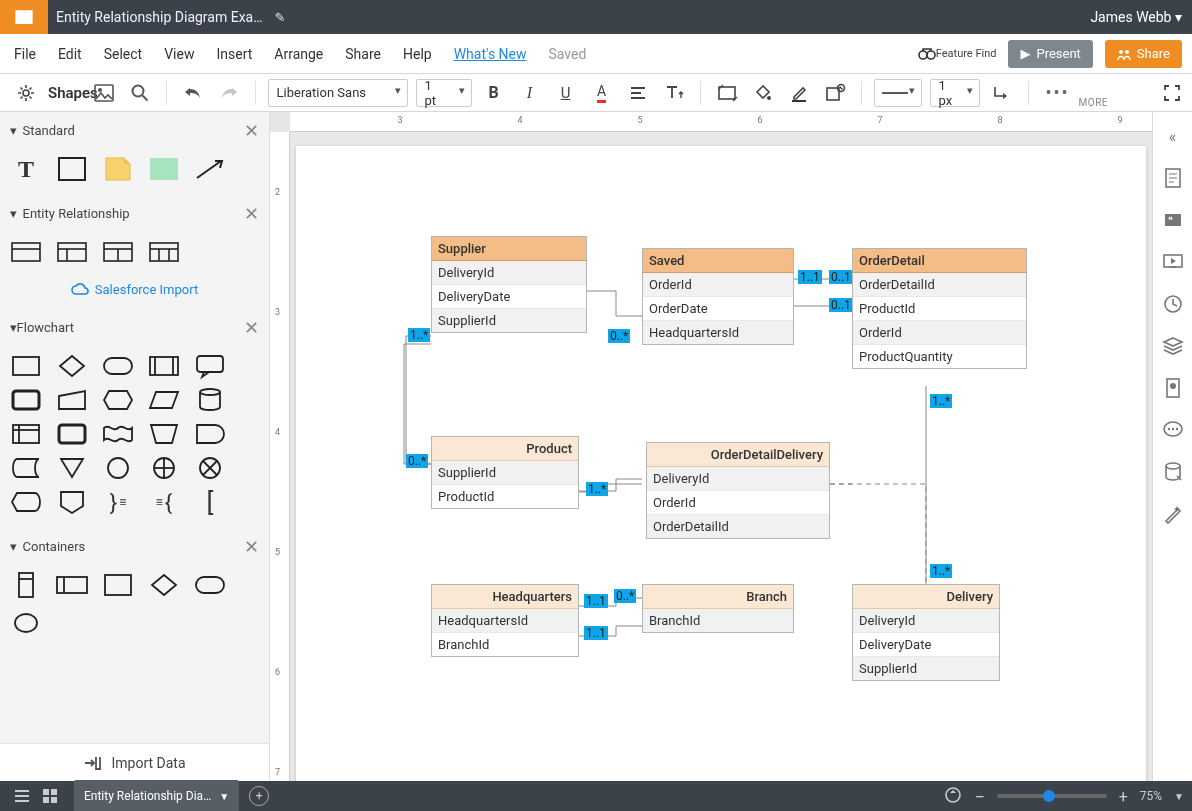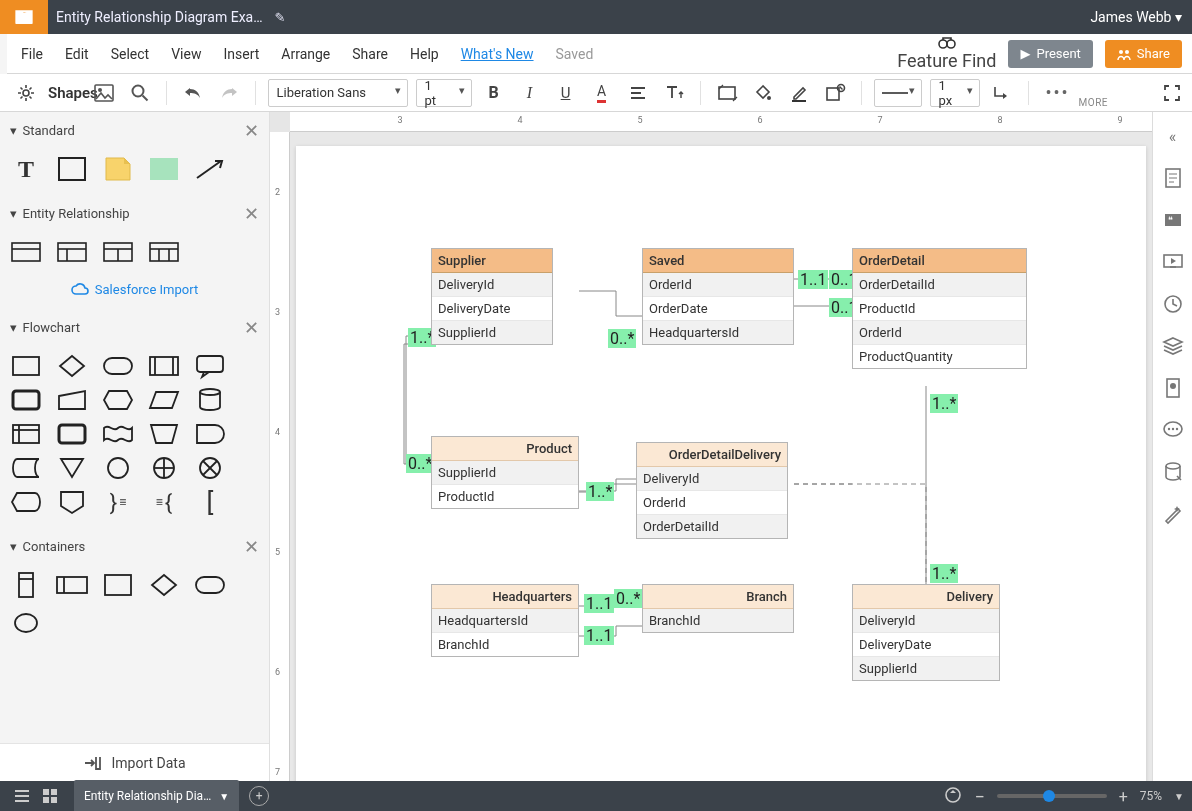--- a/index.html
+++ b/index.html
@@ -3,28 +3,28 @@
 <meta charset="utf-8">
 <style>
 * { box-sizing: border-box; margin: 0; padding: 0; font-family: -apple-system, BlinkMacSystemFont, "Segoe UI", Roboto, Helvetica, Arial, sans-serif; }
 body { background:#f5f5f5; width:1192px; height:811px; overflow:hidden; color:#333; }
 .titlebar { background:#3b424a; color:#fff; height:34px; display:flex; align-items:center; }
 .logo { width:48px; height:34px; background:#ef8d22; display:flex; align-items:center; justify-content:center; }
 .doc-title { margin-left:8px; font-size:14px; color:#eef; display:flex; align-items:center; gap:12px;}
 .doc-title .pencil { font-size:13px; opacity:.9; }
 .user { margin-left:auto; margin-right:10px; font-size:14px; color:#fff; }
 
-.menubar { background:#fff; height:40px; border-bottom:1px solid #d7d7d7; display:flex; align-items:center; padding-left:14px; font-size:14px; color:#333; gap:22px;margin-left:7px;}
+.menubar { background:#fff; height:40px; border-bottom:1px solid #d7d7d7; display:flex; align-items:center; padding-left:14px; font-size:14px; color:#333; gap:22px;}
 .menubar .right { margin-left:auto; display:flex; align-items:center; gap:12px; padding-right:10px;}
 .menubar .link-blue { color:#1e88e5; text-decoration:underline; cursor:pointer;}
 .menubar .saved { color:#999; }
 .btn { display:inline-flex; align-items:center; gap:6px; height:28px; padding:0 12px; border-radius:3px; font-size:13px; cursor:pointer;}
 .btn-gray{ background:#7e868e; color:#fff;}
 .btn-orange{ background:#ef8d22; color:#fff;}
-.ff { display:flex; align-items:center; color:#444; font-size:18px;flex-direction:column;}
+.ff { display:flex; align-items:center; color:#444; font-size:11px;}
 
 .toolbar { background:#fff; height:38px; border-bottom:1px solid #d7d7d7; display:flex; align-items:center; padding-left:12px; gap:8px; font-size:13px; color:#333;}
 .toolbar .sep { width:1px; height:24px; background:#e1e1e1; margin:0 4px;}
 .select { border:1px solid #ccc; height:28px; padding:0 24px 0 8px; background:#fff; display:inline-flex; align-items:center; position:relative; font-size:13px; border-radius:2px;}
 .select::after{ content:"▾"; position:absolute; right:6px; top:4px; color:#555; font-size:11px;}
 .icon-btn{ width:28px; height:28px; display:inline-flex; align-items:center; justify-content:center; cursor:pointer; color:#444; border-radius:3px;}
 .more-label{ font-size:10px; color:#888; letter-spacing:.5px; position:relative; top:10px; left:-4px;text-align:center;}
 
 .main { display:flex; height:calc(811px - 34px - 40px - 38px - 30px); }
 .sidebar { width:270px; background:#f4f4f4; border-right:1px solid #dfdfdf; display:flex; flex-direction:column;}
@@ -45,21 +45,21 @@
 .ruler-v .tick{ position:absolute; left:5px; transform:translateY(-50%);}
 .canvas{ position:absolute; left:20px; top:20px; right:0; bottom:0; overflow:auto; background:#e8e8e8;}
 .page{ width:850px; height:700px; background:#fff; margin:14px auto 30px; position:relative; box-shadow:0 1px 4px rgba(0,0,0,.15);}
 .entity{ position:absolute; border:1px solid #b5b5b5; font-size:13px; background:#fff; }
 .entity .eh{ background:#f4bc87; border-bottom:1px solid #c8a06a; padding:4px 6px; font-weight:500; color:#333;}
 .entity.light .eh{ background:#fbe8d4; border-bottom-color:#e3c8aa;text-align:right;}
 .entity .row{ padding:4px 6px; border-bottom:1px solid #e7e7e7;}
 .entity .row:nth-child(even){ background:#f1f1f1;}
 .entity .row:last-child{ border-bottom:none;}
 .lines{ position:absolute; inset:0; pointer-events:none;}
-.card-label{ position:absolute; font-size:16px; color:#222; background:#86efac; padding:0 2px;}
+.card-label{ position:absolute; font-size:12px; color:#222; background:#0ea5e9; padding:0 2px;}
 
 .rightbar{ width:40px; background:#fff; border-left:1px solid #dcdcdc; display:flex; flex-direction:column; align-items:center; gap:22px; padding-top:14px;}
 .rightbar .handle{ width:20px; height:20px; display:flex; align-items:center; justify-content:center; color:#777; cursor:pointer;}
 
 .footer{ height:30px; background:#3b424a; color:#ccc; display:flex; align-items:center; padding:0 8px; font-size:12px;}
 .footer .tab{ background:#575e66; color:#fff; padding:9px 10px; margin-left:10px; border-radius:2px 2px 0 0; display:flex; align-items:center; gap:8px;}
 .footer .add{ margin-left:10px; width:20px; height:20px; border:1.5px solid #aaa; border-radius:50%; display:flex; align-items:center; justify-content:center; color:#ccc; cursor:pointer;}
 .footer .right{ margin-left:auto; display:flex; align-items:center; gap:12px;}
 .zoom-slider{ width:110px; height:4px; background:#666; border-radius:2px; position:relative;}
 .zoom-slider .thumb{ position:absolute; top:-4px; width:12px; height:12px; background:#1e88e5; border-radius:50%;}
@@ -304,21 +304,21 @@
             </svg>
           </div>
       </div>
       <div class="er-sf">
           <svg width="18" height="12" viewBox="0 0 18 12">
             <path d="M5 10a4 4 0 010-8 5 5 0 019 2 3 3 0 010 6H5z" fill="none" stroke="#1e88e5" stroke-width="1.6"></path>
           </svg>
           <span>Salesforce Import</span>
         </div>
 
-      <div class="section-head">▾ <span style="margin-left:6px">Flowchart</span><span class="x">✕</span></div>
+      <div class="section-head">▾ <span style="">Flowchart</span><span class="x">✕</span></div>
       <div class="section-body" style="gap:10px 14px">
         <div class="shape-cell">
             <svg width="28" height="20">
               <rect x="1" y="1" width="26" height="18" fill="none" stroke="#222" stroke-width="1.8"></rect>
             </svg>
           </div>
         <div class="shape-cell">
             <svg width="26" height="22">
               <path d="M13 1l12 10-12 10L1 11z" fill="none" stroke="#222" stroke-width="1.8"></path>
             </svg>
@@ -545,21 +545,21 @@
         <span class="card-label" style="left:312px;top:183px">0..*</span>
         <span class="card-label" style="left:502px;top:124px">1..1</span>
         <span class="card-label" style="left:533px;top:124px">0..1</span>
         <span class="card-label" style="left:533px;top:152px">0..1</span>
         <span class="card-label" style="left:634px;top:248px">1..*</span>
         <span class="card-label" style="left:634px;top:418px">1..*</span>
         <span class="card-label" style="left:288px;top:448px">1..1</span>
         <span class="card-label" style="left:288px;top:480px">1..1</span>
         <span class="card-label" style="left:318px;top:443px">0..*</span>
 
-        <div class="entity" style="left:135px;top:102px;width:122px">
+        <div class="entity" style="left:135px;top:90px;width:156px">
           <div class="eh">Supplier</div>
           <div class="row">DeliveryId</div>
           <div class="row">DeliveryDate</div>
           <div class="row">SupplierId</div>
         </div>
         <div class="entity" style="left:346px;top:102px;width:152px">
           <div class="eh">Saved</div>
           <div class="row">OrderId</div>
           <div class="row">OrderDate</div>
           <div class="row">HeadquartersId</div>
@@ -569,21 +569,21 @@
           <div class="row">OrderDetailId</div>
           <div class="row">ProductId</div>
           <div class="row">OrderId</div>
           <div class="row">ProductQuantity</div>
         </div>
         <div class="entity light" style="left:135px;top:290px;width:148px">
           <div class="eh">Product</div>
           <div class="row">SupplierId</div>
           <div class="row">ProductId</div>
         </div>
-        <div class="entity light" style="left:340px;top:296px;width:152px">
+        <div class="entity light" style="left:350px;top:296px;width:184px">
           <div class="eh">OrderDetailDelivery</div>
           <div class="row">DeliveryId</div>
           <div class="row">OrderId</div>
           <div class="row">OrderDetailId</div>
         </div>
         <div class="entity light" style="left:135px;top:438px;width:148px">
           <div class="eh">Headquarters</div>
           <div class="row">HeadquartersId</div>
           <div class="row">BranchId</div>
         </div>

